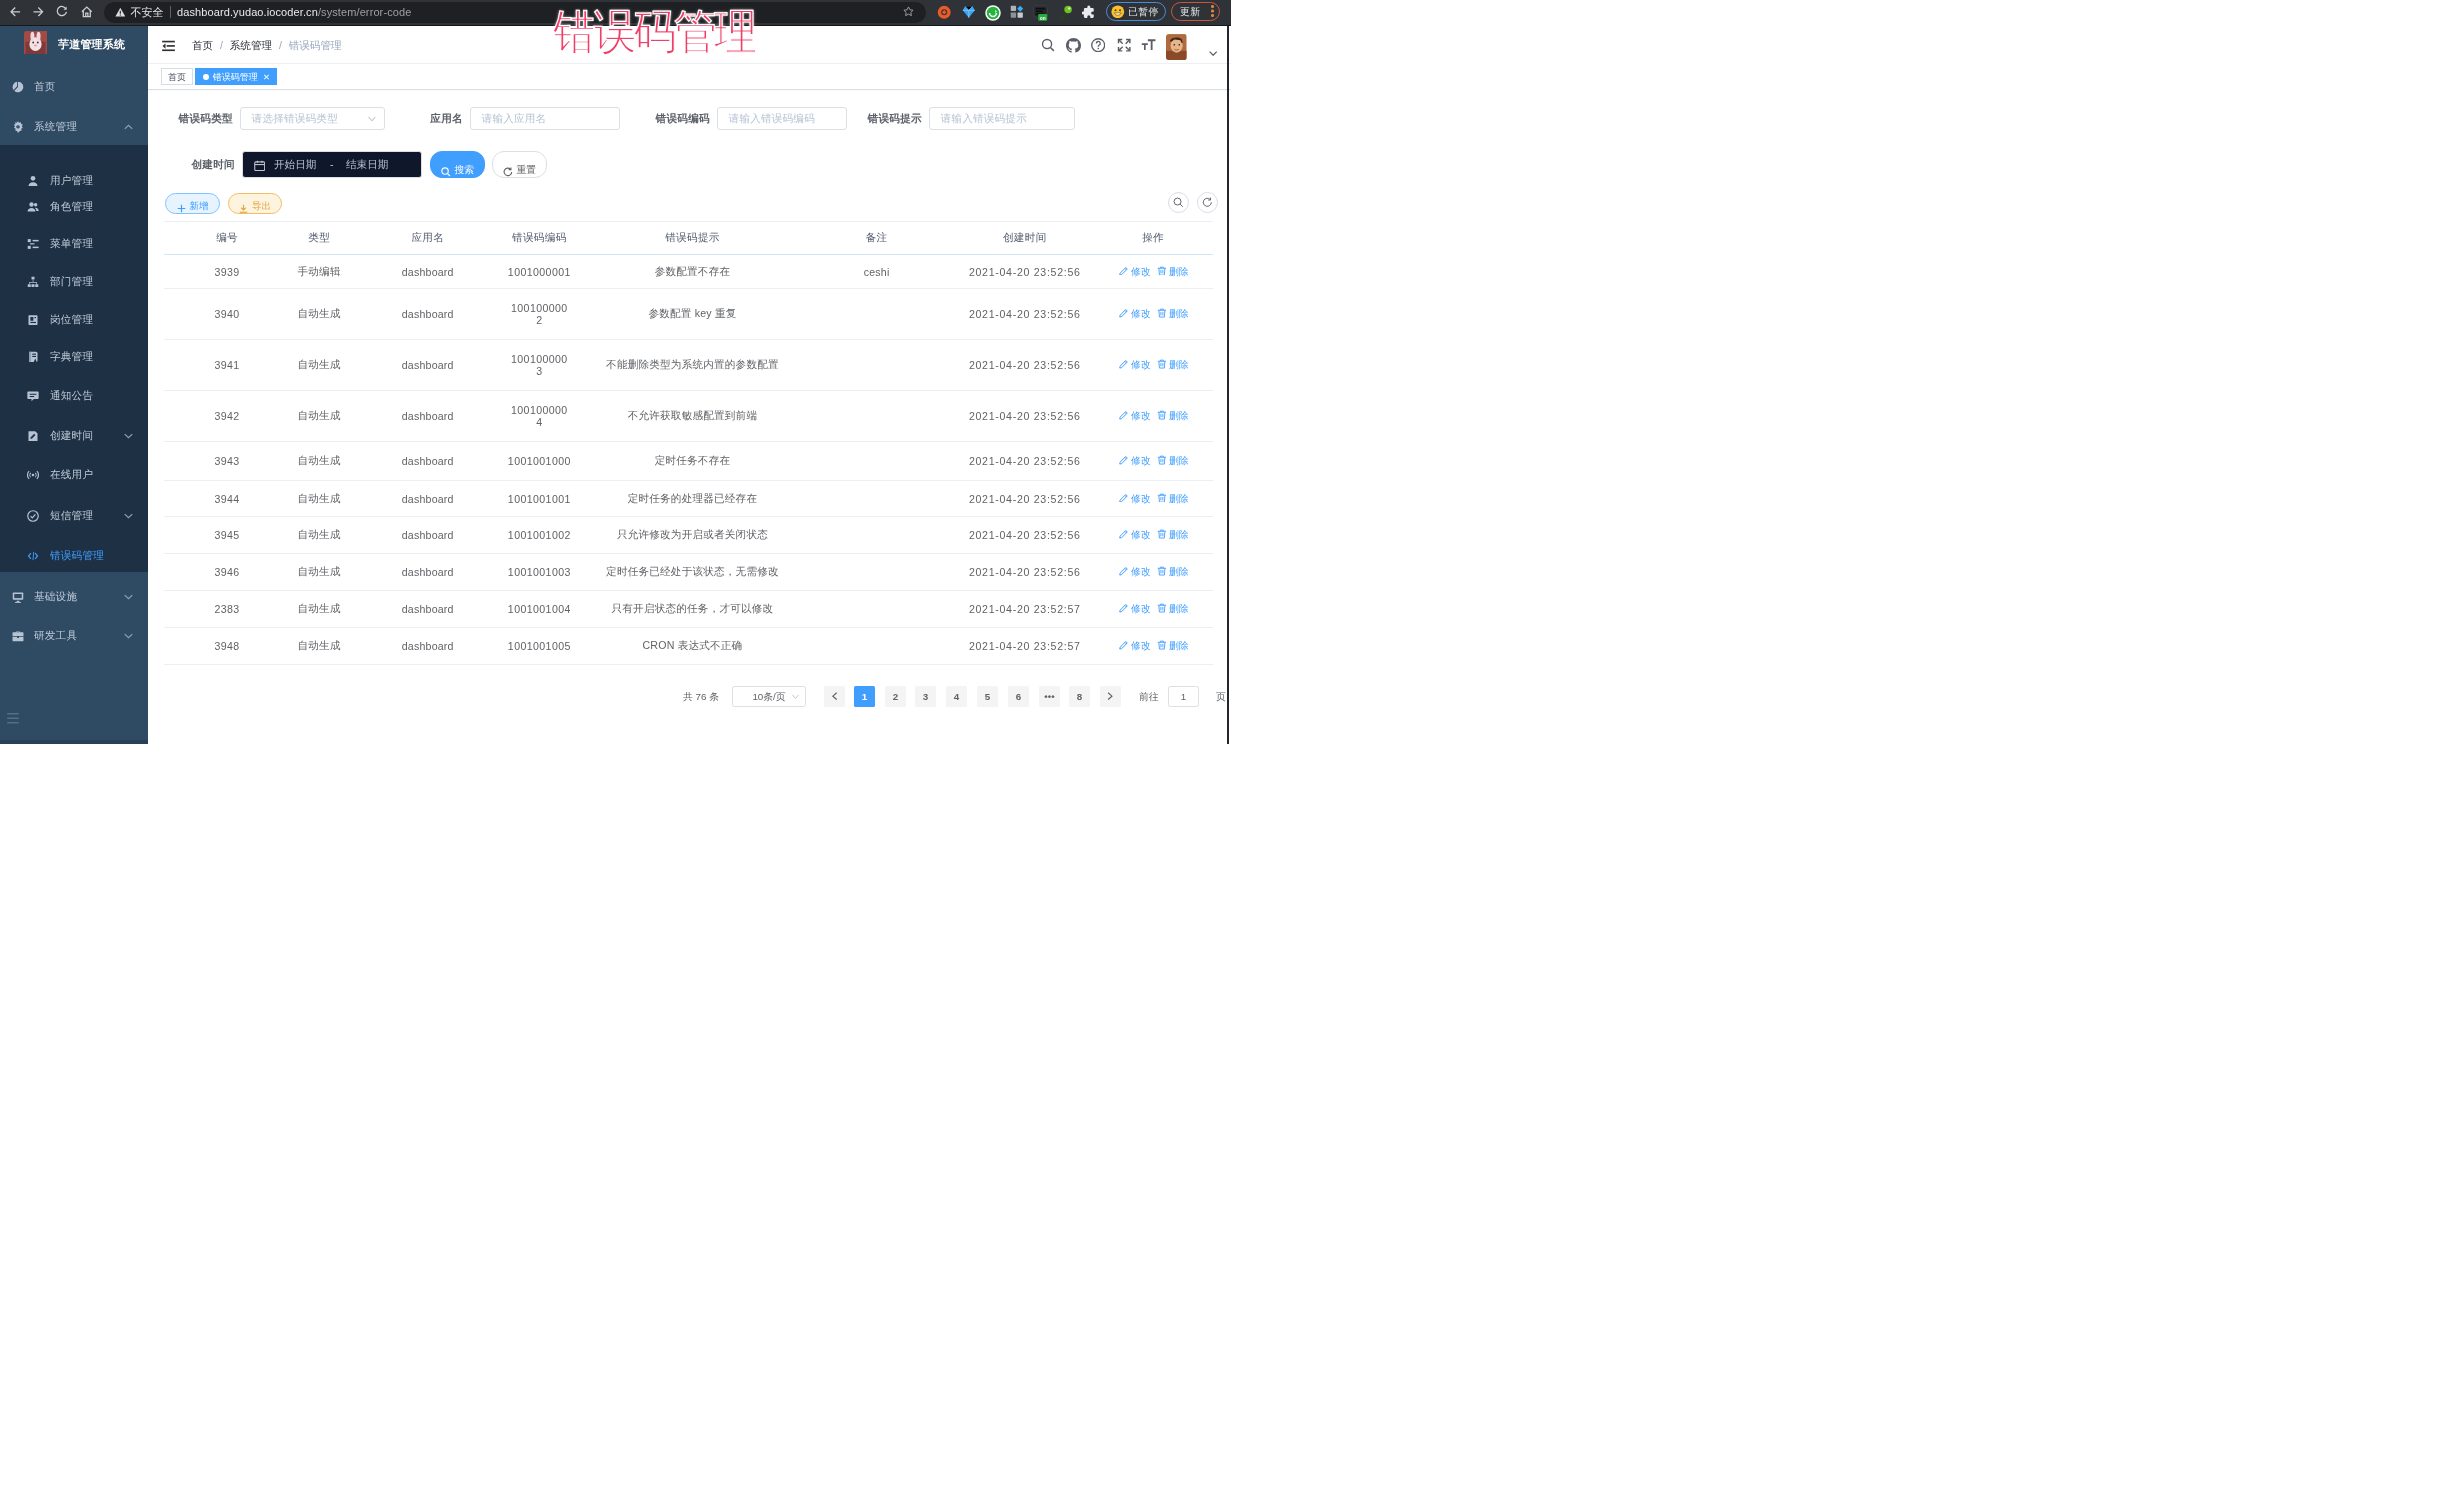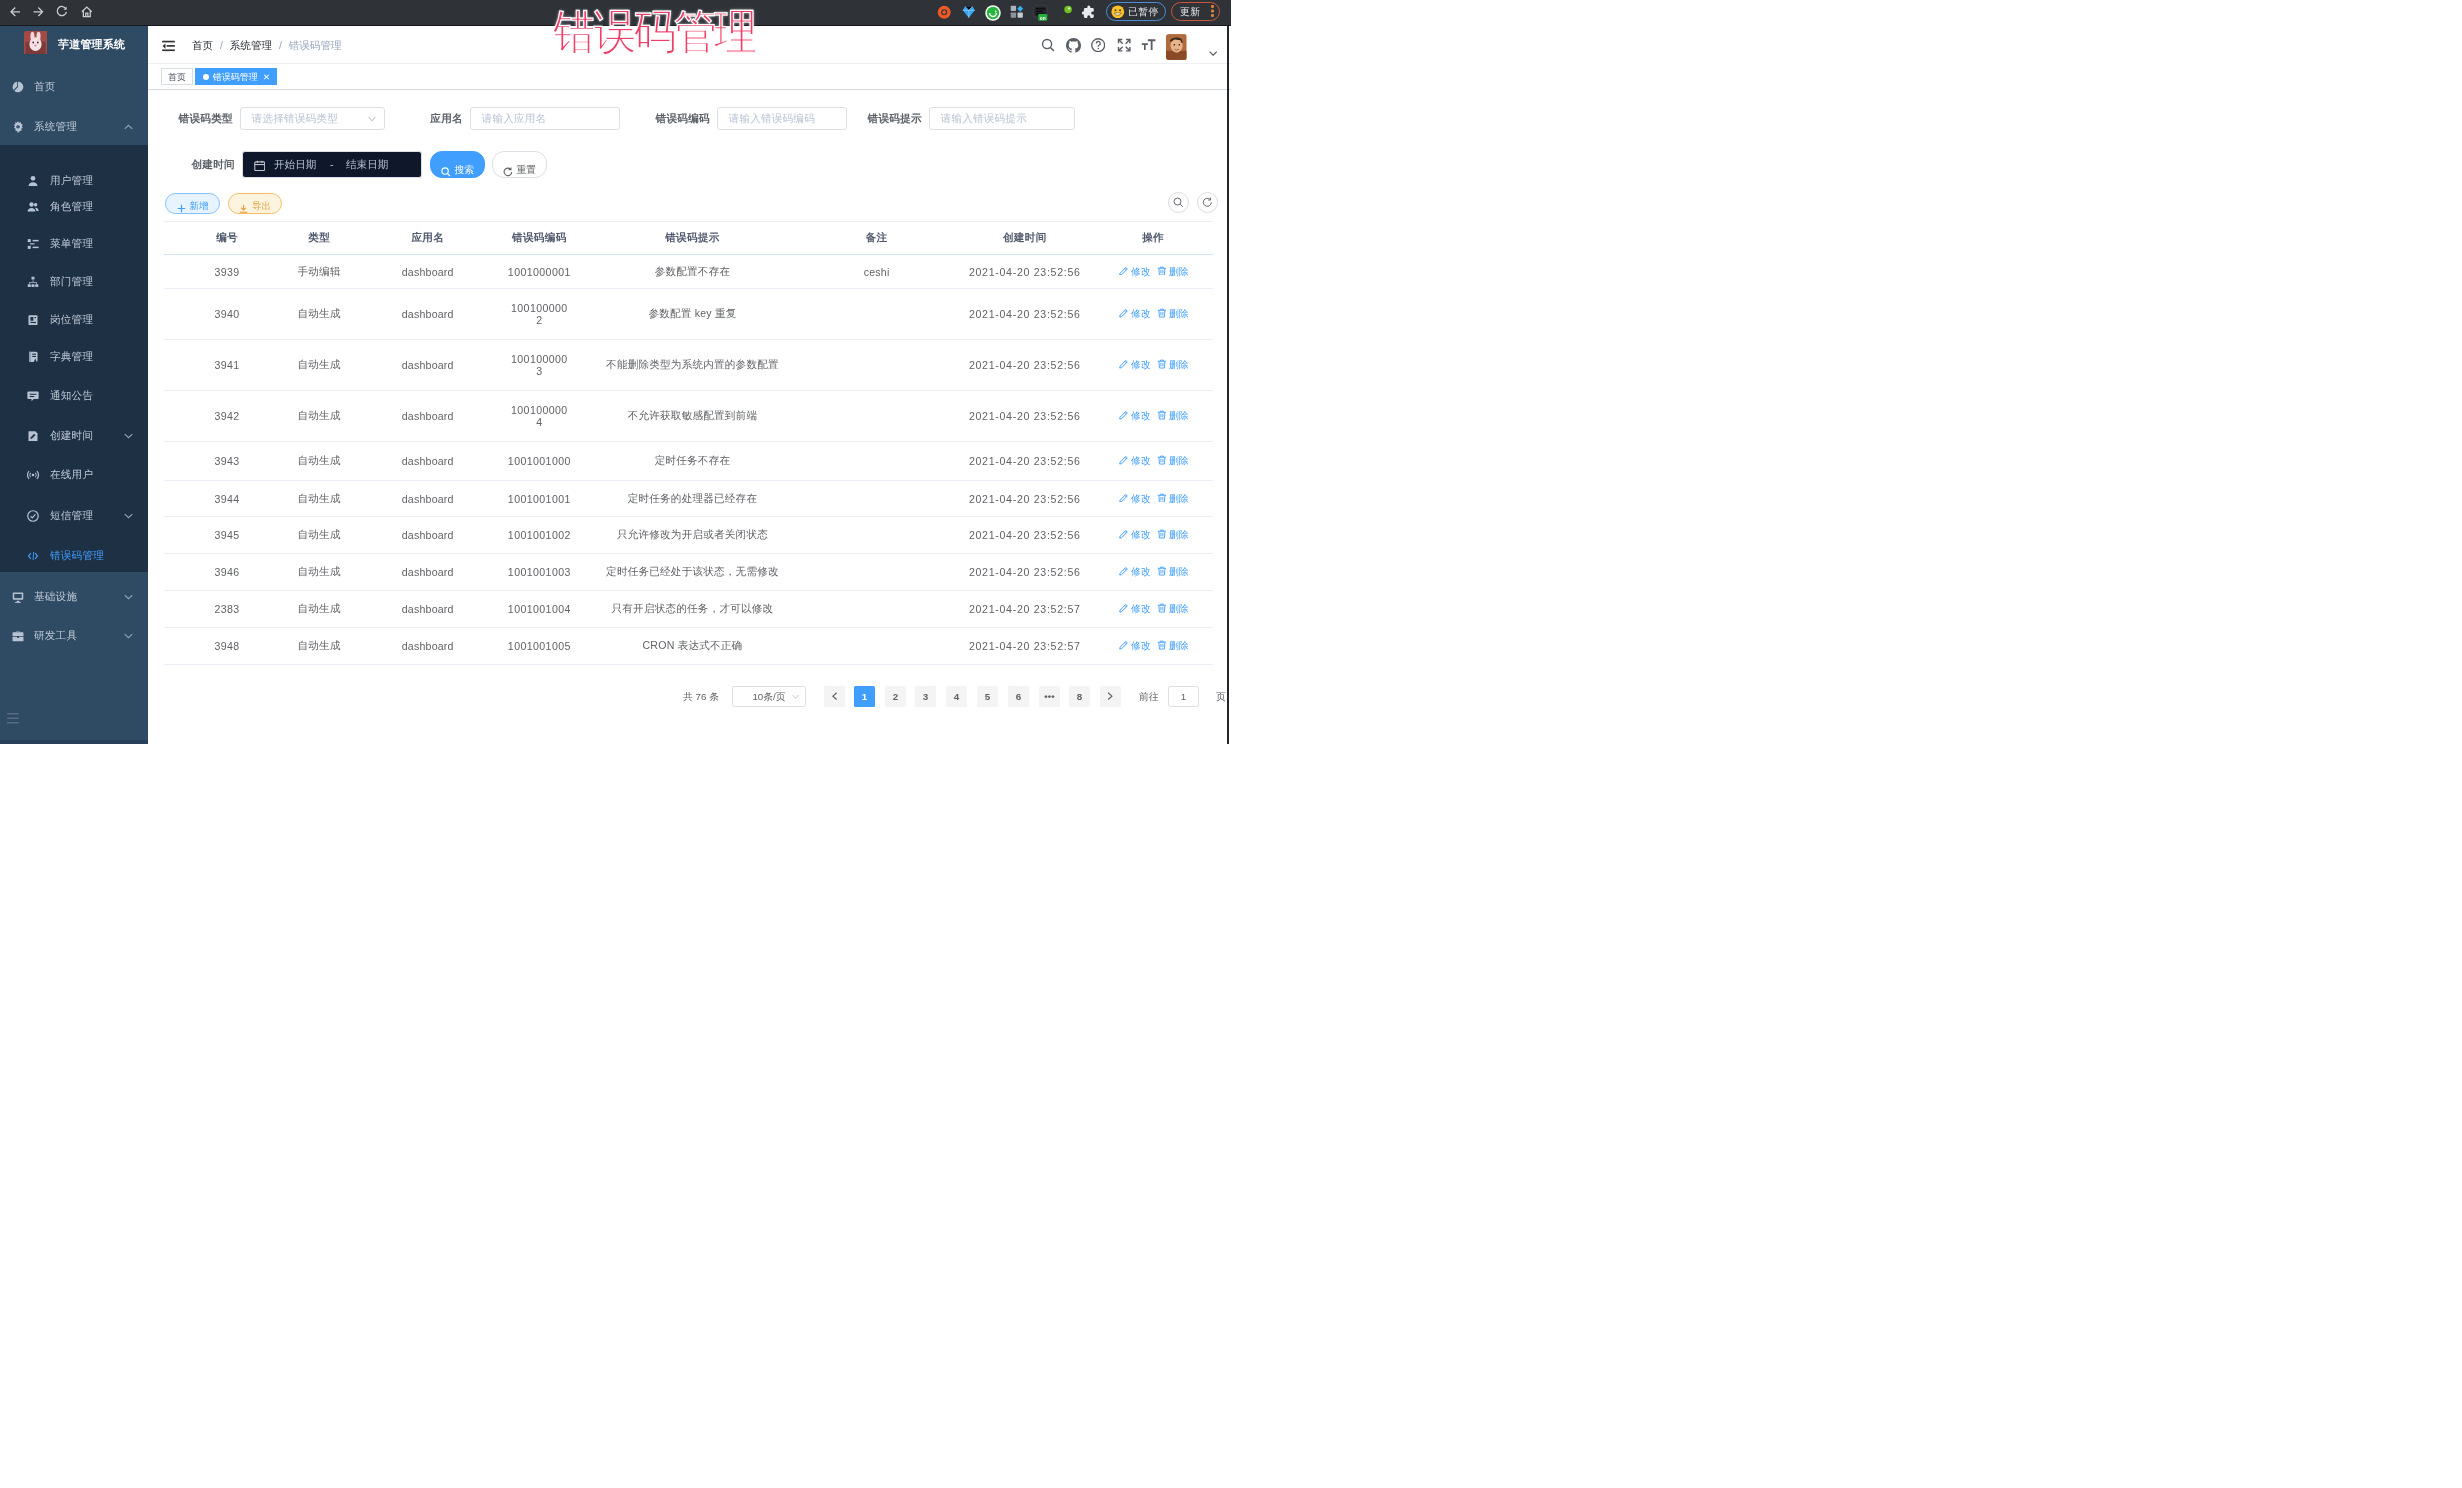--- a/index.html
+++ b/index.html
@@ -58,21 +58,21 @@
 .btn{position:absolute;height:23px;border-radius:12px;font-size:9.8px;display:flex;align-items:flex-end;justify-content:center;}
 .btn svg{margin-right:3.8px;}
 .btn.primary{background:#409eff;color:#fff;border:0.8px solid #409eff;}
 .btn.plain{background:#fff;color:#606266;border:0.8px solid #dcdfe6;}
 .btn.mini{height:21px;font-size:9.5px;}
 .btn.addbtn{background:#e7f4ff;border:1.1px solid #7ec2ff;color:#409eff;}
 .btn.expbtn{background:#fdf4e0;border:1.1px solid #f3bd63;color:#e6a23c;}
 .cirbtn{position:absolute;width:21px;height:21px;border-radius:50%;border:0.8px solid #d9dce3;background:#fff;display:flex;align-items:center;justify-content:center;}
 
 table.grid{position:absolute;left:164px;top:221px;width:1049px;border-collapse:collapse;table-layout:fixed;}
-table.grid th{height:33px;font-size:10.6px;font-weight:700;color:#515a6e;border-top:0.8px solid #ebeef5;border-bottom:0.8px solid #cfe6f8;text-align:center;letter-spacing:0.3px;}
+table.grid th{height:33px;font-size:10.6px;font-weight:400;color:#515a6e;border-top:0.8px solid #ebeef5;border-bottom:0.8px solid #cfe6f8;text-align:center;letter-spacing:0.3px;}
 table.grid td{font-size:10.6px;color:#606266;text-align:center;border-bottom:0.8px solid #ebeef5;letter-spacing:0.2px;}
 table.grid td.num{letter-spacing:0.4px;}
 table.grid td.date{letter-spacing:0.7px;}
 .oplink{color:#409eff;font-size:9.8px;white-space:nowrap;letter-spacing:0;}
 .oplink svg{vertical-align:-0.8px;margin-right:2.3px;}
 .ops{position:relative;left:-7.6px;white-space:nowrap;}
 
 .pgtext{position:absolute;top:686px;height:21px;line-height:21px;font-size:9.8px;color:#606266;}
 .pgsel{position:absolute;left:732px;top:686px;width:74px;height:21px;border:0.8px solid #dcdfe6;border-radius:2.3px;line-height:19.7px;text-align:center;font-size:9.8px;color:#606266;background:#fff;}
 .pgsel .caret{position:absolute;right:5.3px;top:5.3px;}
@@ -93,20 +93,33 @@
   <svg class="cicon" style="left:32px" width="13.6" height="13.6" viewBox="0 0 18 18">
       <path d="M8.4 3.4 14 9l-5.6 5.6M13.4 9H2" stroke="#c9ccd1" stroke-width="1.7" fill="none"></path>
     </svg>
   <svg class="cicon" style="left:55px" width="13.6" height="13.6" viewBox="0 0 18 18">
       <path d="M14.6 5.4A6.1 6.1 0 1 0 15.1 9" stroke="#c9ccd1" stroke-width="1.7" fill="none"></path>
       <path d="M15.4 2v4.2h-4.2z" fill="#c9ccd1"></path>
     </svg>
   <svg class="cicon" style="left:80px" width="13.6" height="13.6" viewBox="0 0 18 18">
       <path d="M2.5 9 9 2.8 15.5 9M4.4 7.6V15.4h9.2V7.6M7.6 15.4v-4.6h2.8v4.6" stroke="#c9ccd1" stroke-width="1.7" fill="none"></path>
     </svg>
+  <div class="pill">
+    <svg class="warn" width="10.6" height="10.6" viewBox="0 0 14 14">
+        <path d="M7 1 0.5 12.5h13z" fill="#dadce0"></path>
+        <rect x="6.3" y="5" width="1.4" height="4" fill="#1e2023"></rect>
+        <rect x="6.3" y="10" width="1.4" height="1.4" fill="#1e2023"></rect>
+      </svg>
+    <span class="nsec">不安全</span>
+    <span class="vsep"></span>
+    <span class="url">dashboard.yudao.iocoder.cn<span class="gray">/system/error-code</span></span>
+    <svg class="star" width="13" height="13" viewBox="0 0 24 24">
+        <path d="M12 3.5l2.6 5.3 5.9.9-4.2 4.1 1 5.8-5.3-2.8-5.3 2.8 1-5.8-4.2-4.1 5.9-.9z" fill="none" stroke="#9aa0a6" stroke-width="1.8"></path>
+      </svg>
+  </div>
 
   <svg class="cicon" style="left:937px" width="14.4" height="14.4" viewBox="0 0 19 19">
       <circle cx="9.5" cy="9.5" r="8.5" fill="#ed5a28"></circle>
       <circle cx="9.5" cy="9.5" r="4" fill="#36373a"></circle>
       <path d="M9.5 6.5l3 3-3 3-3-3z" fill="#ed5a28"></path>
     </svg>
   <svg class="cicon" style="left:962px" width="13.6" height="14.4" viewBox="0 0 18 19">
       <path d="M4 2h10l3 5-8 10L1 7z" fill="#3ba3f2"></path>
       <path d="M4 2 9 7l5-5M1 7h16M9 7v10" stroke="#7fd0ff" stroke-width="1"></path>
     </svg>

